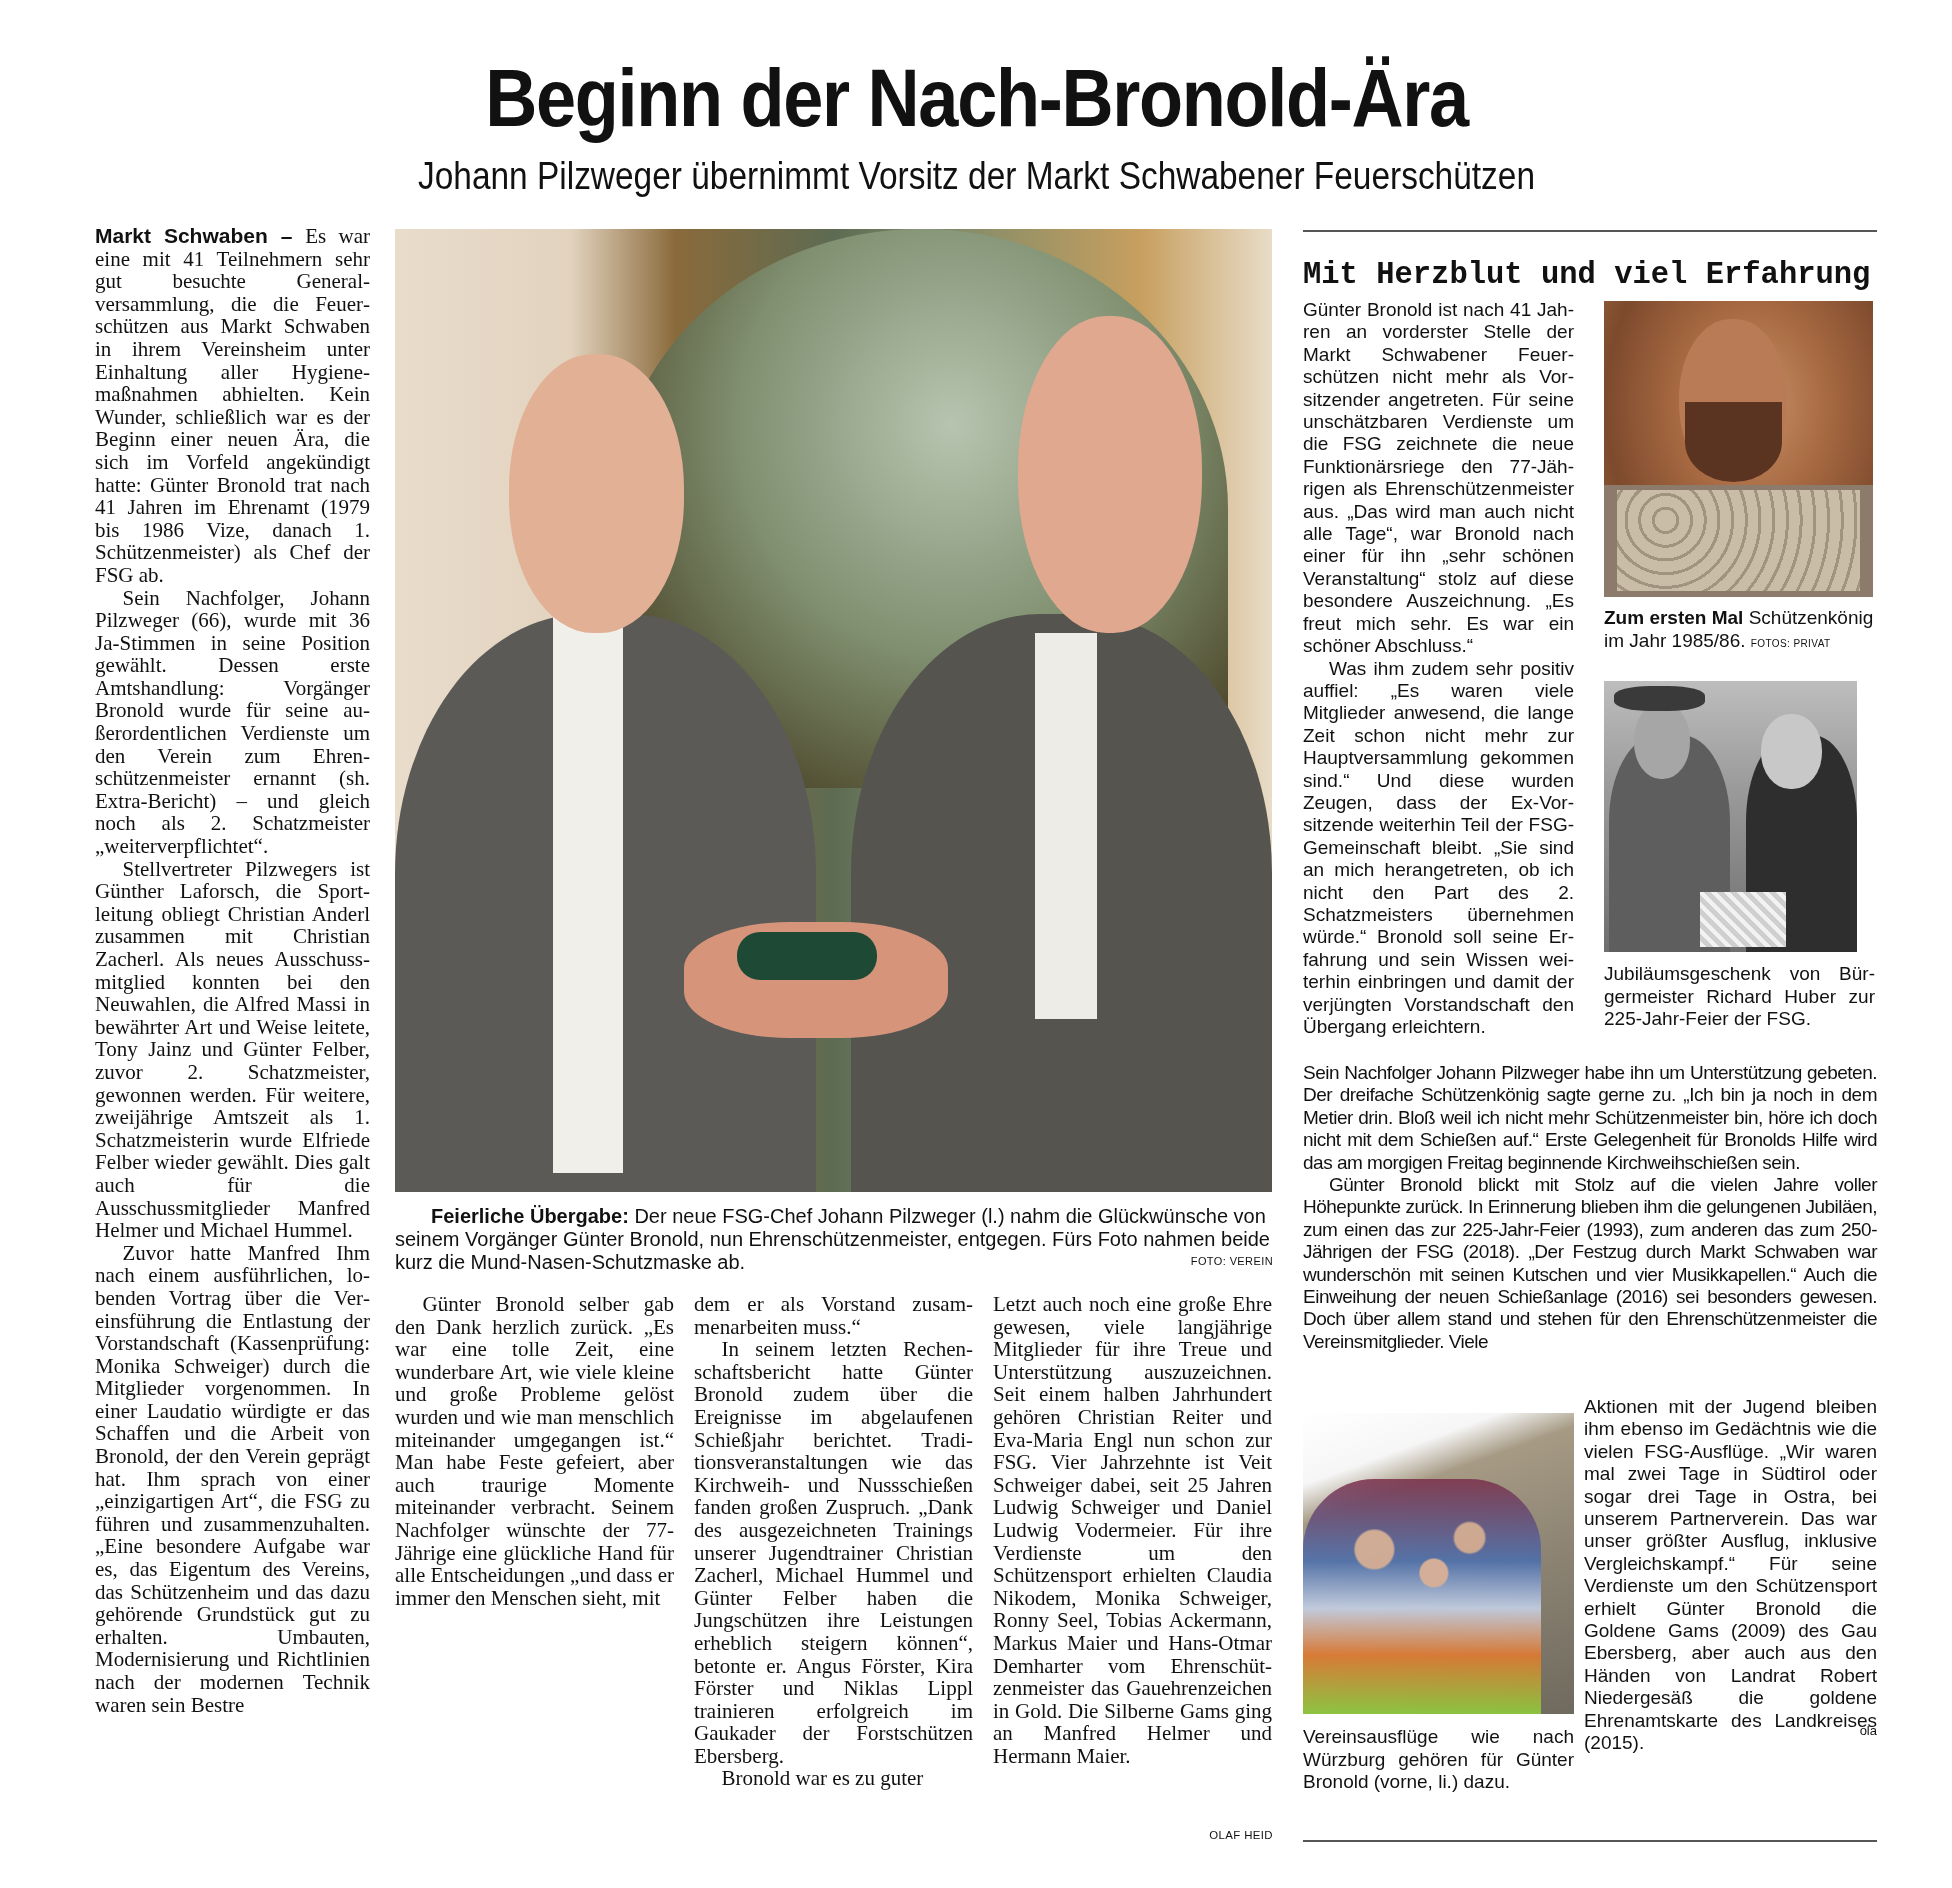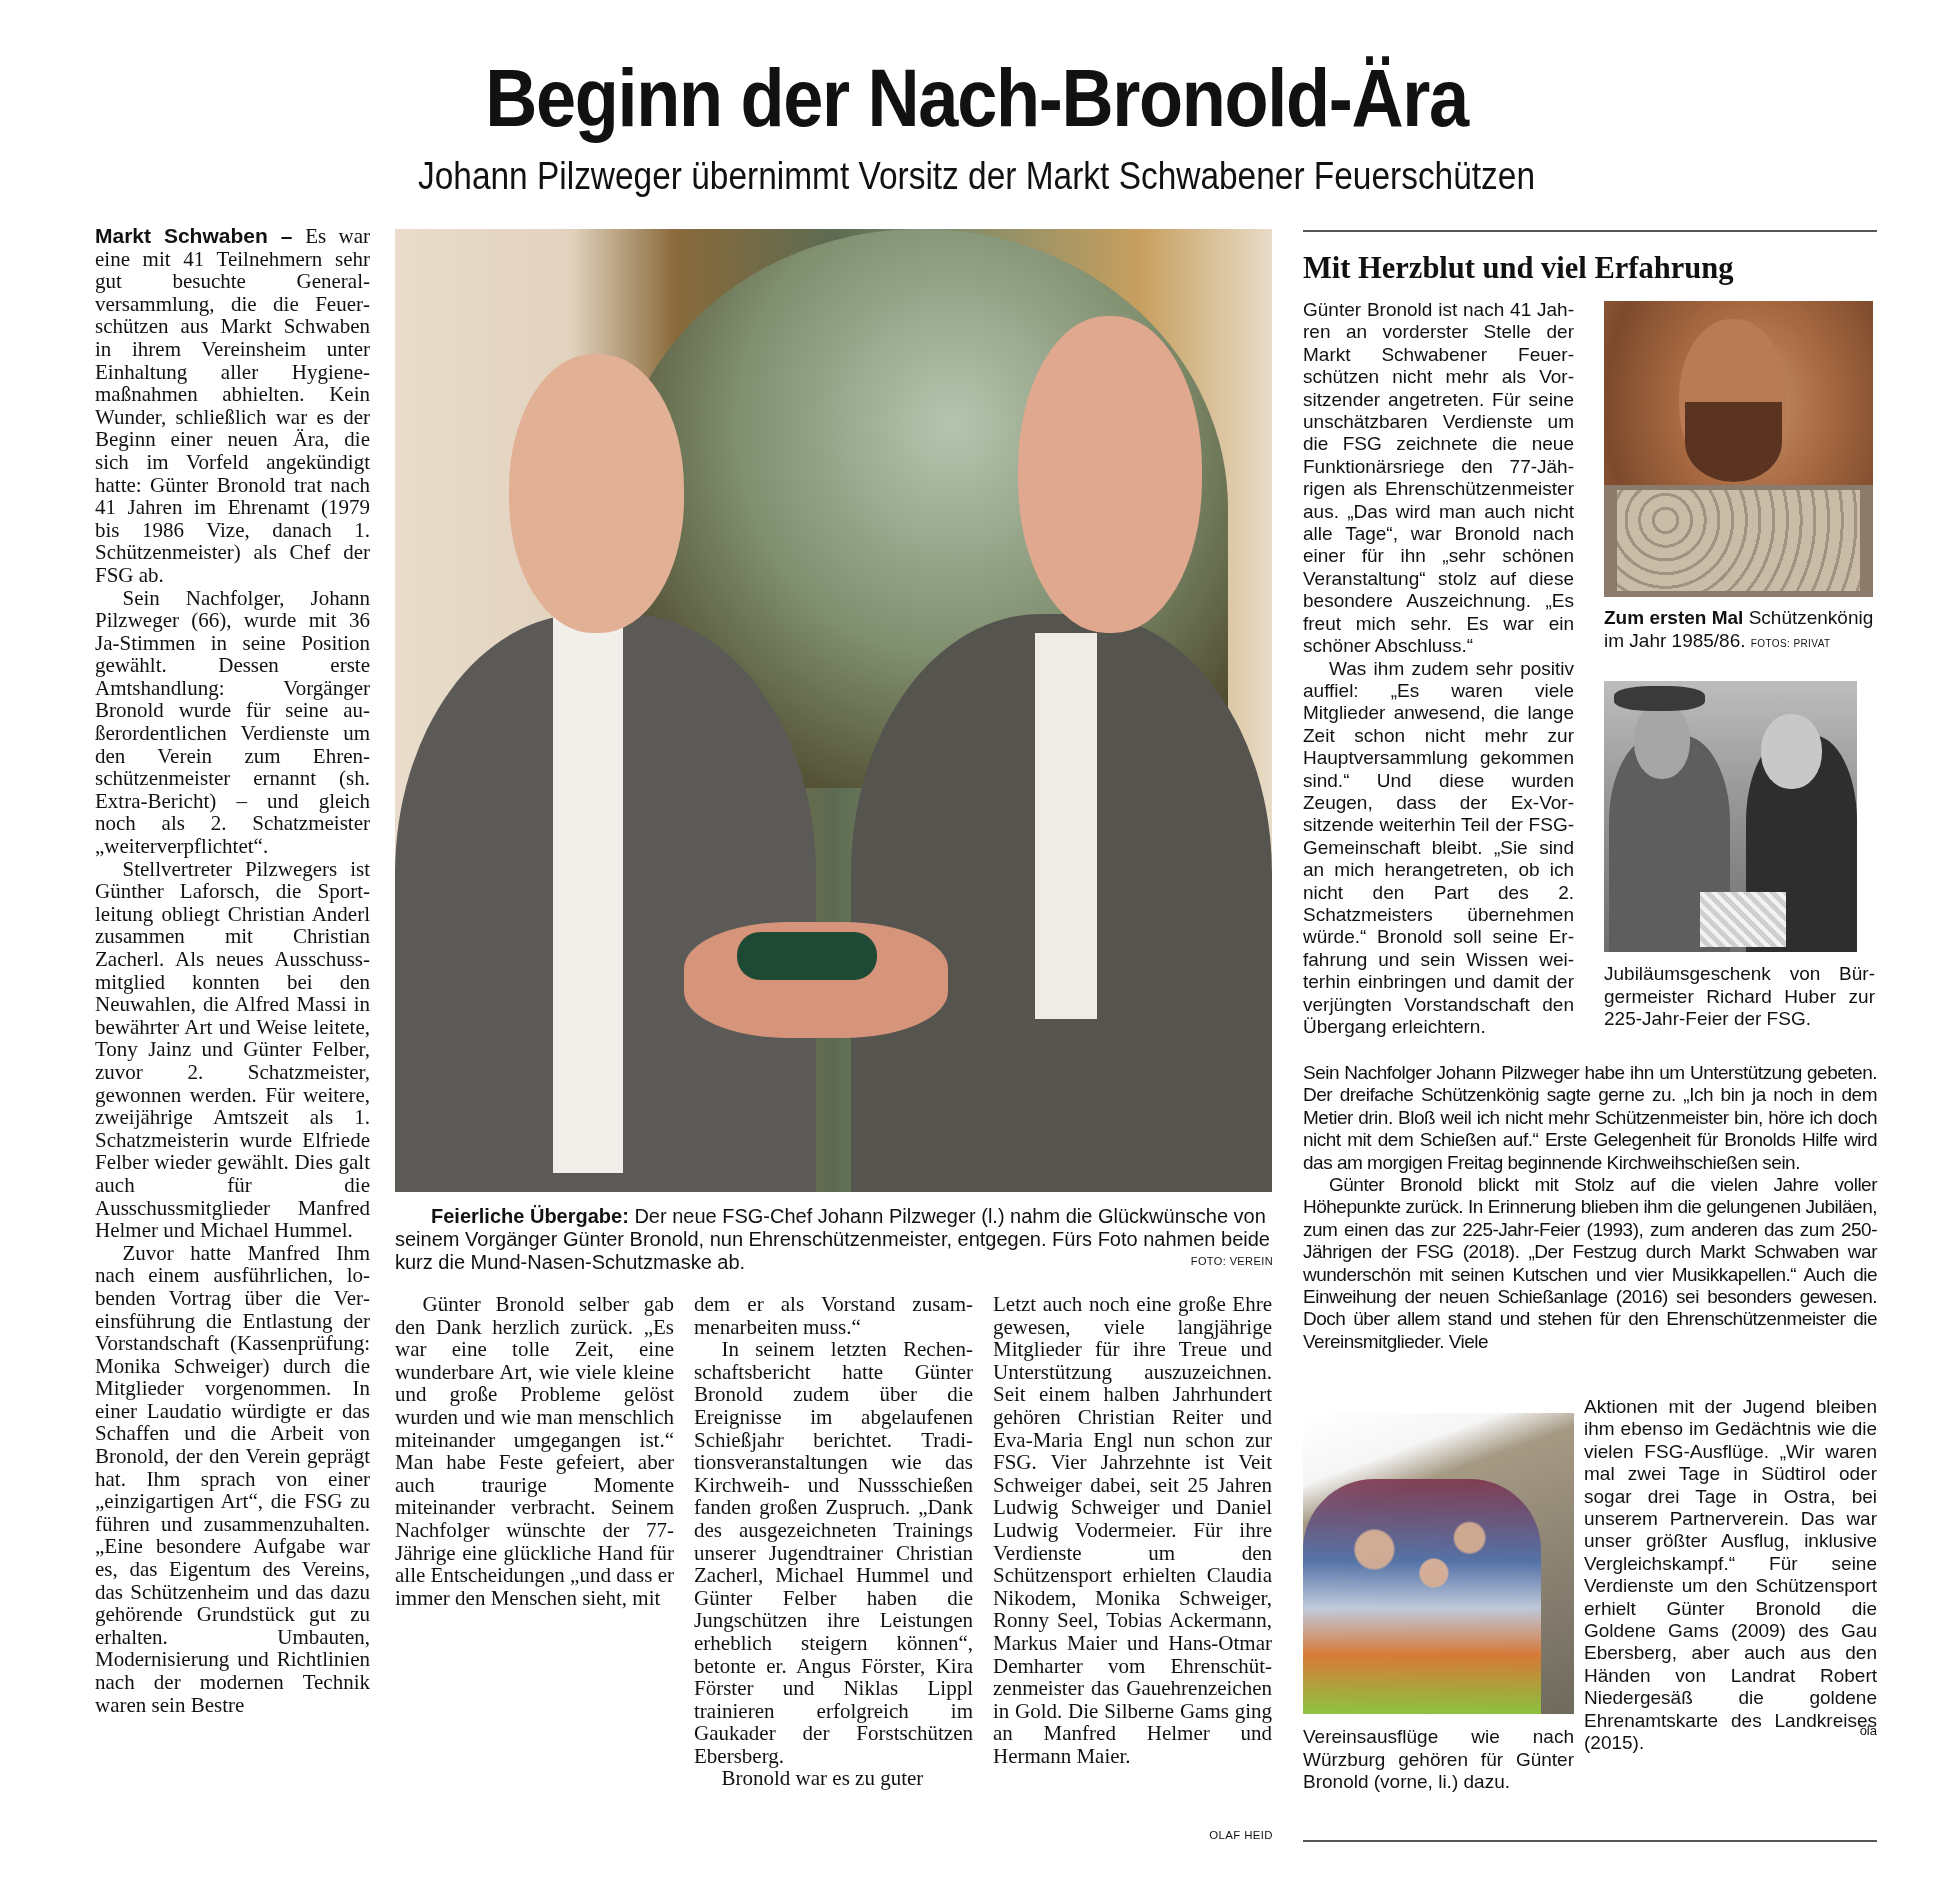--- a/index.html
+++ b/index.html
@@ -32,21 +32,21 @@
   #main-photo .gift { position:absolute; left: 39%; top: 73%; width: 16%; height: 5%; background: #1e4a35; border-radius: 23px; }
 
   #cap-main { left: 395px; top: 1205px; width: 877px; font-family: "Liberation Sans", sans-serif; font-size: 20px; line-height: 23px; transform-origin: left top; }
   #cap-main b { font-weight: bold; margin-left: 36px; }
   .credit { font-family: "Liberation Sans", sans-serif; font-size: 11px; letter-spacing: 0.4px; }
   #credit-main { right: 680px; top: 1255px; }
   #credit-olaf { right: 680px; top: 1829px; font-size: 11.4px; }
 
   #side-rule-top { left: 1303px; top: 230px; width: 574px; height: 1.5px; background: #555; }
   #side-rule-bottom { left: 1303px; top: 1840px; width: 574px; height: 1.5px; background: #555; }
-  #side-title { left: 1303px; top: 249px; font-family: Liberation Serif, serif; font-weight: bold; font-size: 30.5px; line-height: 38px; }
+  #side-title { left: 1303px; top: 256px; font-family: Liberation Mono, monospace; font-weight: bold; font-size: 30.5px; line-height: 38px; }
 
   .side-text { font-family: "Liberation Sans", sans-serif; font-size: 19px; line-height: 22.4px; text-align: justify; }
   .side-text p { margin: 0; }
   .side-text p.ind { text-indent: 26px; }
   .side-text b { font-weight: normal; margin-top: 46px; }
   #side-a { left: 1303px; top: 299px; width: 271px; }
   #side-b { left: 1303px; top: 1062px; width: 574px; }
   #side-c { left: 1584px; top: 1396px; width: 293px; }
   #ola { right: 76px; top: 1723px; font-family: "Liberation Sans", sans-serif; font-size: 13px; }
 

